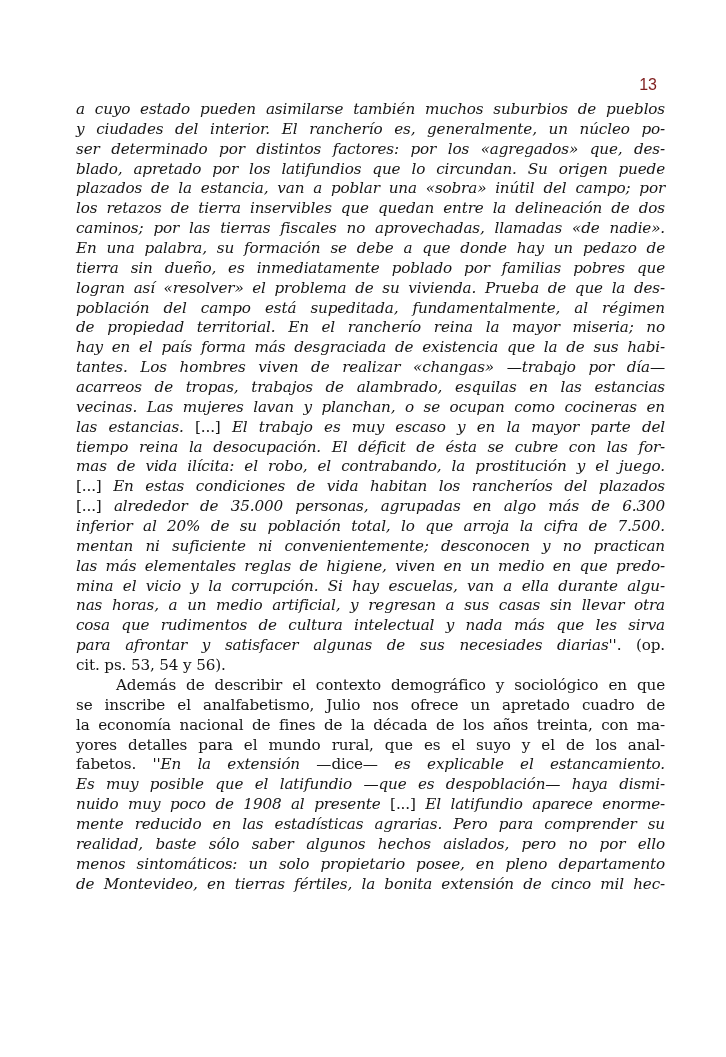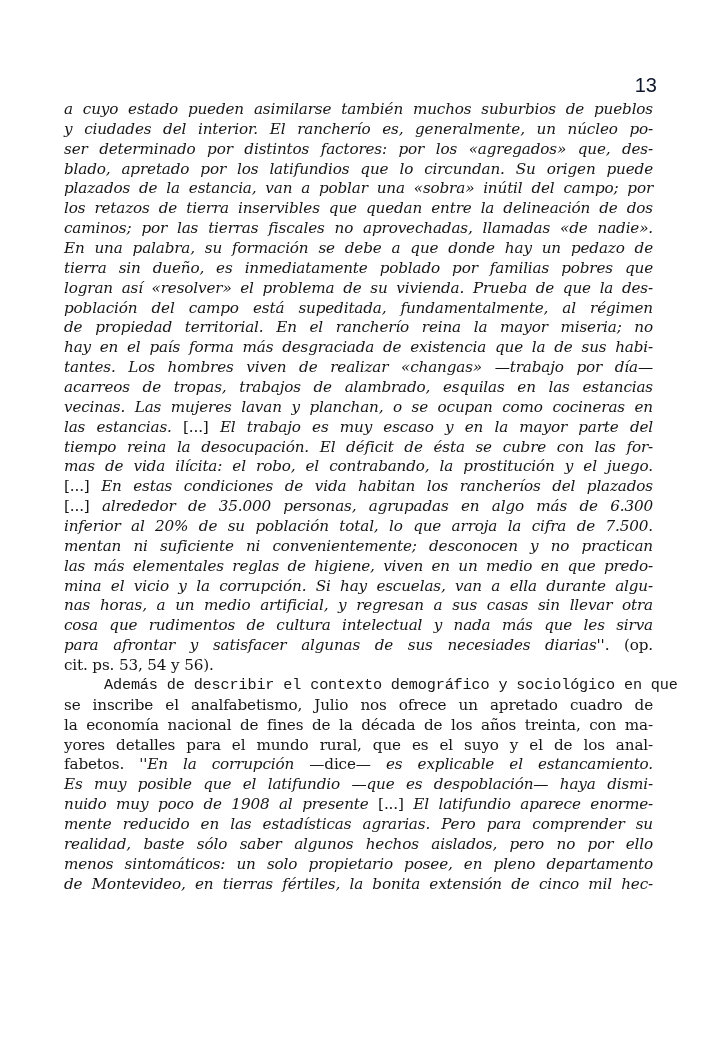--- a/index.html
+++ b/index.html
@@ -13,46 +13,46 @@
     position: relative;
     overflow: hidden;
     color: #151515;
     font-family: "DejaVu Serif", "Liberation Serif", serif;
   }
   .page-number {
     position: absolute;
     top: 76px;
     right: 69px;
     font-family: "Liberation Sans", "DejaVu Sans", sans-serif;
-    font-size: 20px;
+    font-size: 16px;
     line-height: 18px;
-    color: #0f172a;
+    color: #7f1d1d;
   }
   .text-block {
     position: absolute;
     top: 100px;
-    left: 64px;
+    left: 76px;
     width: 589px;
   }
   .line {
     display: block;
     height: 19.87px;
     line-height: 19.87px;
     font-size: 15.2px;
     white-space: nowrap;
     text-align: justify;
     text-align-last: justify;
     letter-spacing: -0.15px;
   }
   .line.last {
     text-align-last: left;
   }
   .it { font-style: italic; }
   .rm { font-style: normal; }
-  .indent { padding-left: 40px; font-family: Liberation Mono, monospace; }
+  .indent { padding-left: 40px; }
 </style>
 </head>
 <body>
 
 <div class="page-number">13</div>
 
 <div class="text-block">
   <div id="quote-block">
       <span class="line"><span class="it">a cuyo estado pueden asimilarse también muchos suburbios de pueblos</span></span>
       <span class="line"><span class="it">y ciudades del interior. El rancherío es, generalmente, un núcleo po-</span></span>
@@ -82,21 +82,21 @@
       <span class="line"><span class="it">nas horas, a un medio artificial, y regresan a sus casas sin llevar otra</span></span>
       <span class="line"><span class="it">cosa que rudimentos de cultura intelectual y nada más que les sirva</span></span>
       <span class="line"><span class="it">para afrontar y satisfacer algunas de sus necesiades diarias</span><span class="rm">''. (op.</span></span>
       <span class="line last"><span class="rm">cit. ps. 53, 54 y 56).</span></span>
     </div>
   <div id="para-block">
       <span class="line indent"><span class="rm">Además de describir el contexto demográfico y sociológico en que</span></span>
       <span class="line"><span class="rm">se inscribe el analfabetismo, Julio nos ofrece un apretado cuadro de</span></span>
       <span class="line"><span class="rm">la economía nacional de fines de la década de los años treinta, con ma-</span></span>
       <span class="line"><span class="rm">yores detalles para el mundo rural, que es el suyo y el de los anal-</span></span>
-      <span class="line"><span class="rm">fabetos. ''</span><span class="it">En la corrupción </span><span class="rm">—dice—</span><span class="it"> es explicable el estancamiento.</span></span>
+      <span class="line"><span class="rm">fabetos. ''</span><span class="it">En la extensión </span><span class="rm">—dice—</span><span class="it"> es explicable el estancamiento.</span></span>
       <span class="line"><span class="it">Es muy posible que el latifundio —que es despoblación— haya dismi-</span></span>
       <span class="line"><span class="it">nuido muy poco de 1908 al presente </span><span class="rm">[...]</span><span class="it"> El latifundio aparece enorme-</span></span>
       <span class="line"><span class="it">mente reducido en las estadísticas agrarias. Pero para comprender su</span></span>
       <span class="line"><span class="it">realidad, baste sólo saber algunos hechos aislados, pero no por ello</span></span>
       <span class="line"><span class="it">menos sintomáticos: un solo propietario posee, en pleno departamento</span></span>
       <span class="line"><span class="it">de Montevideo, en tierras fértiles, la bonita extensión de cinco mil hec-</span></span>
     </div>
 </div>
 
 </body></html>

